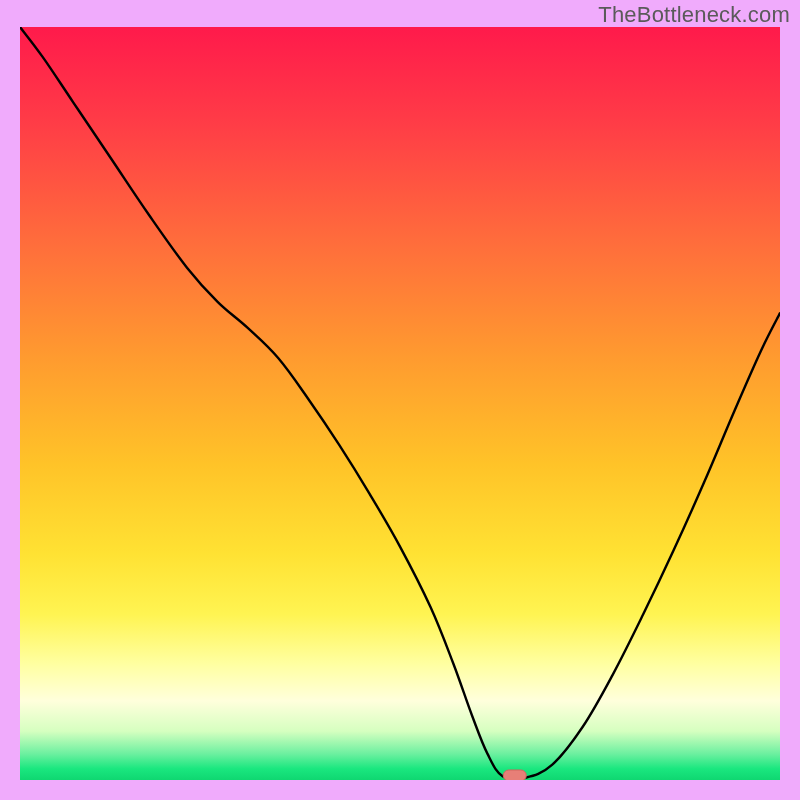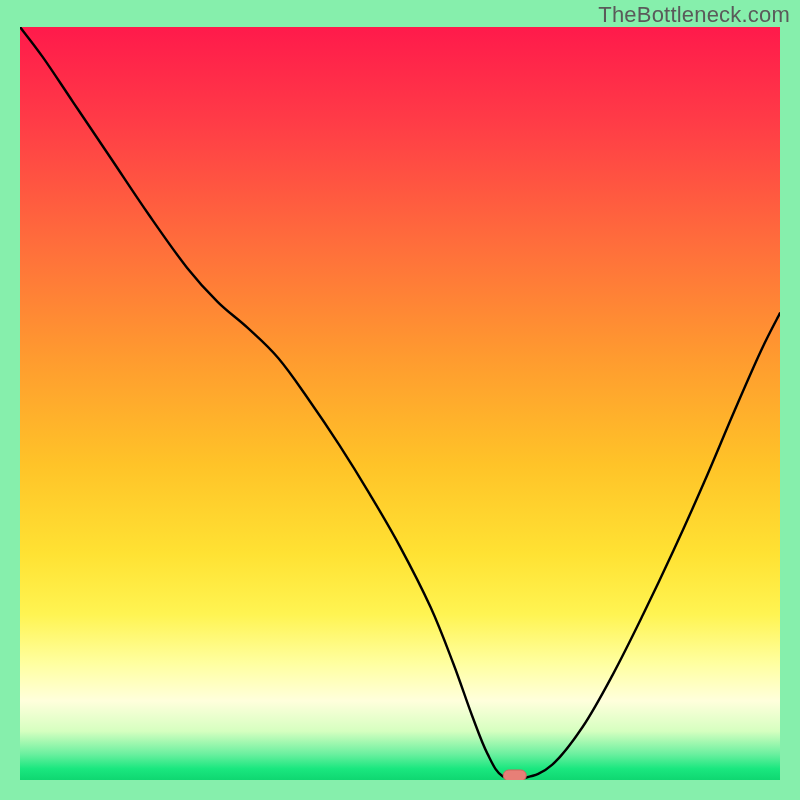--- a/index.html
+++ b/index.html
@@ -8,21 +8,21 @@
     width: 800px;
     height: 800px;
     background: #000;
     overflow: hidden;
     font-family: Arial, Helvetica, sans-serif;
   }
   .frame {
     position: relative;
     width: 800px;
     height: 800px;
-    background: #86efac;
+    background: #f0abfc;
   }
   .watermark {
     position: absolute;
     top: 2px;
     right: 10px;
     color: #5a5a5a;
     font-size: 22px;
     font-weight: 500;
     letter-spacing: 0.2px;
   }

